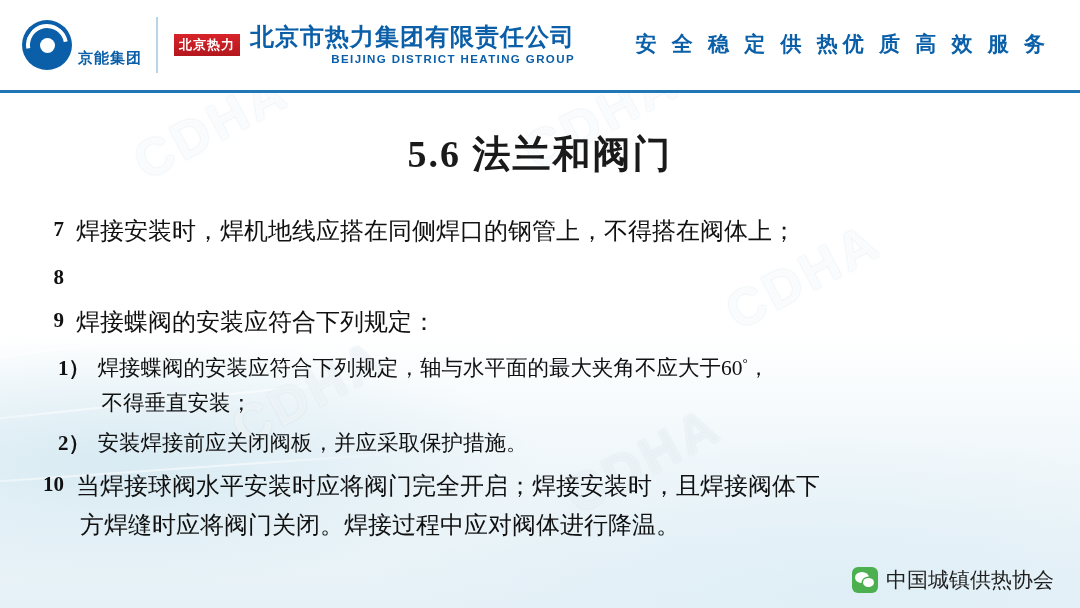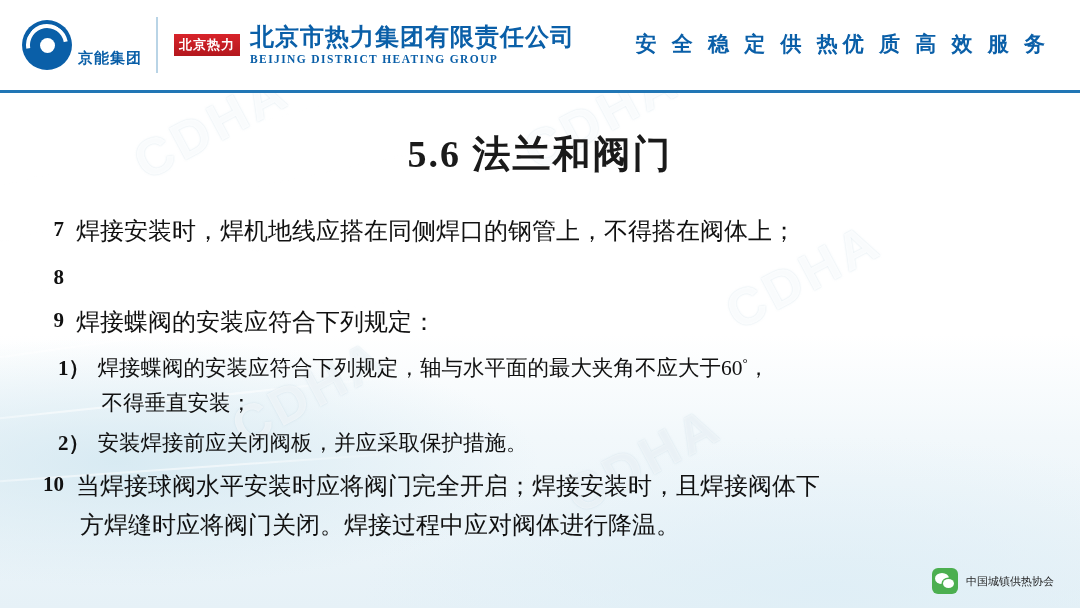--- a/index.html
+++ b/index.html
@@ -137,26 +137,27 @@
     line-height: 1.1;
   }
   .bdh-cn {
     font-family: "Liberation Sans", sans-serif;
     font-size: 24px;
     font-weight: bold;
     color: #0a5fa8;
     letter-spacing: 1px;
   }
   .bdh-en {
-    font-family: Liberation Serif, serif;
+    font-family: Liberation Sans, sans-serif;
     font-size: 11.5px;
     font-weight: bold;
     color: #0a5fa8;
     letter-spacing: 1.4px;
     margin-top: 3px;
+    text-align: right;
   }
   .slogan {
     position: absolute;
     right: 30px;
     top: 30px;
     display: flex;
     font-family: "Liberation Serif", serif;
     font-size: 21px;
     font-weight: bold;
     color: #0a5fa8;
@@ -278,21 +279,21 @@
     width: 14px; height: 11px;
     left: 3px; top: 5px;
   }
   .wechat-icon::after {
     width: 11px; height: 9px;
     left: 11px; top: 11px;
     box-shadow: 0 0 0 1.5px #4caf50;
   }
   .wechat-text {
     font-family: "Liberation Sans", sans-serif;
-    font-size: 11px;
+    font-size: 21px;
     color: #1f1f1f;
   }
 </style>
 </head>
 <body>
 
 <div class="slide">
 
   <div class="header">
     <div class="header-inner">

